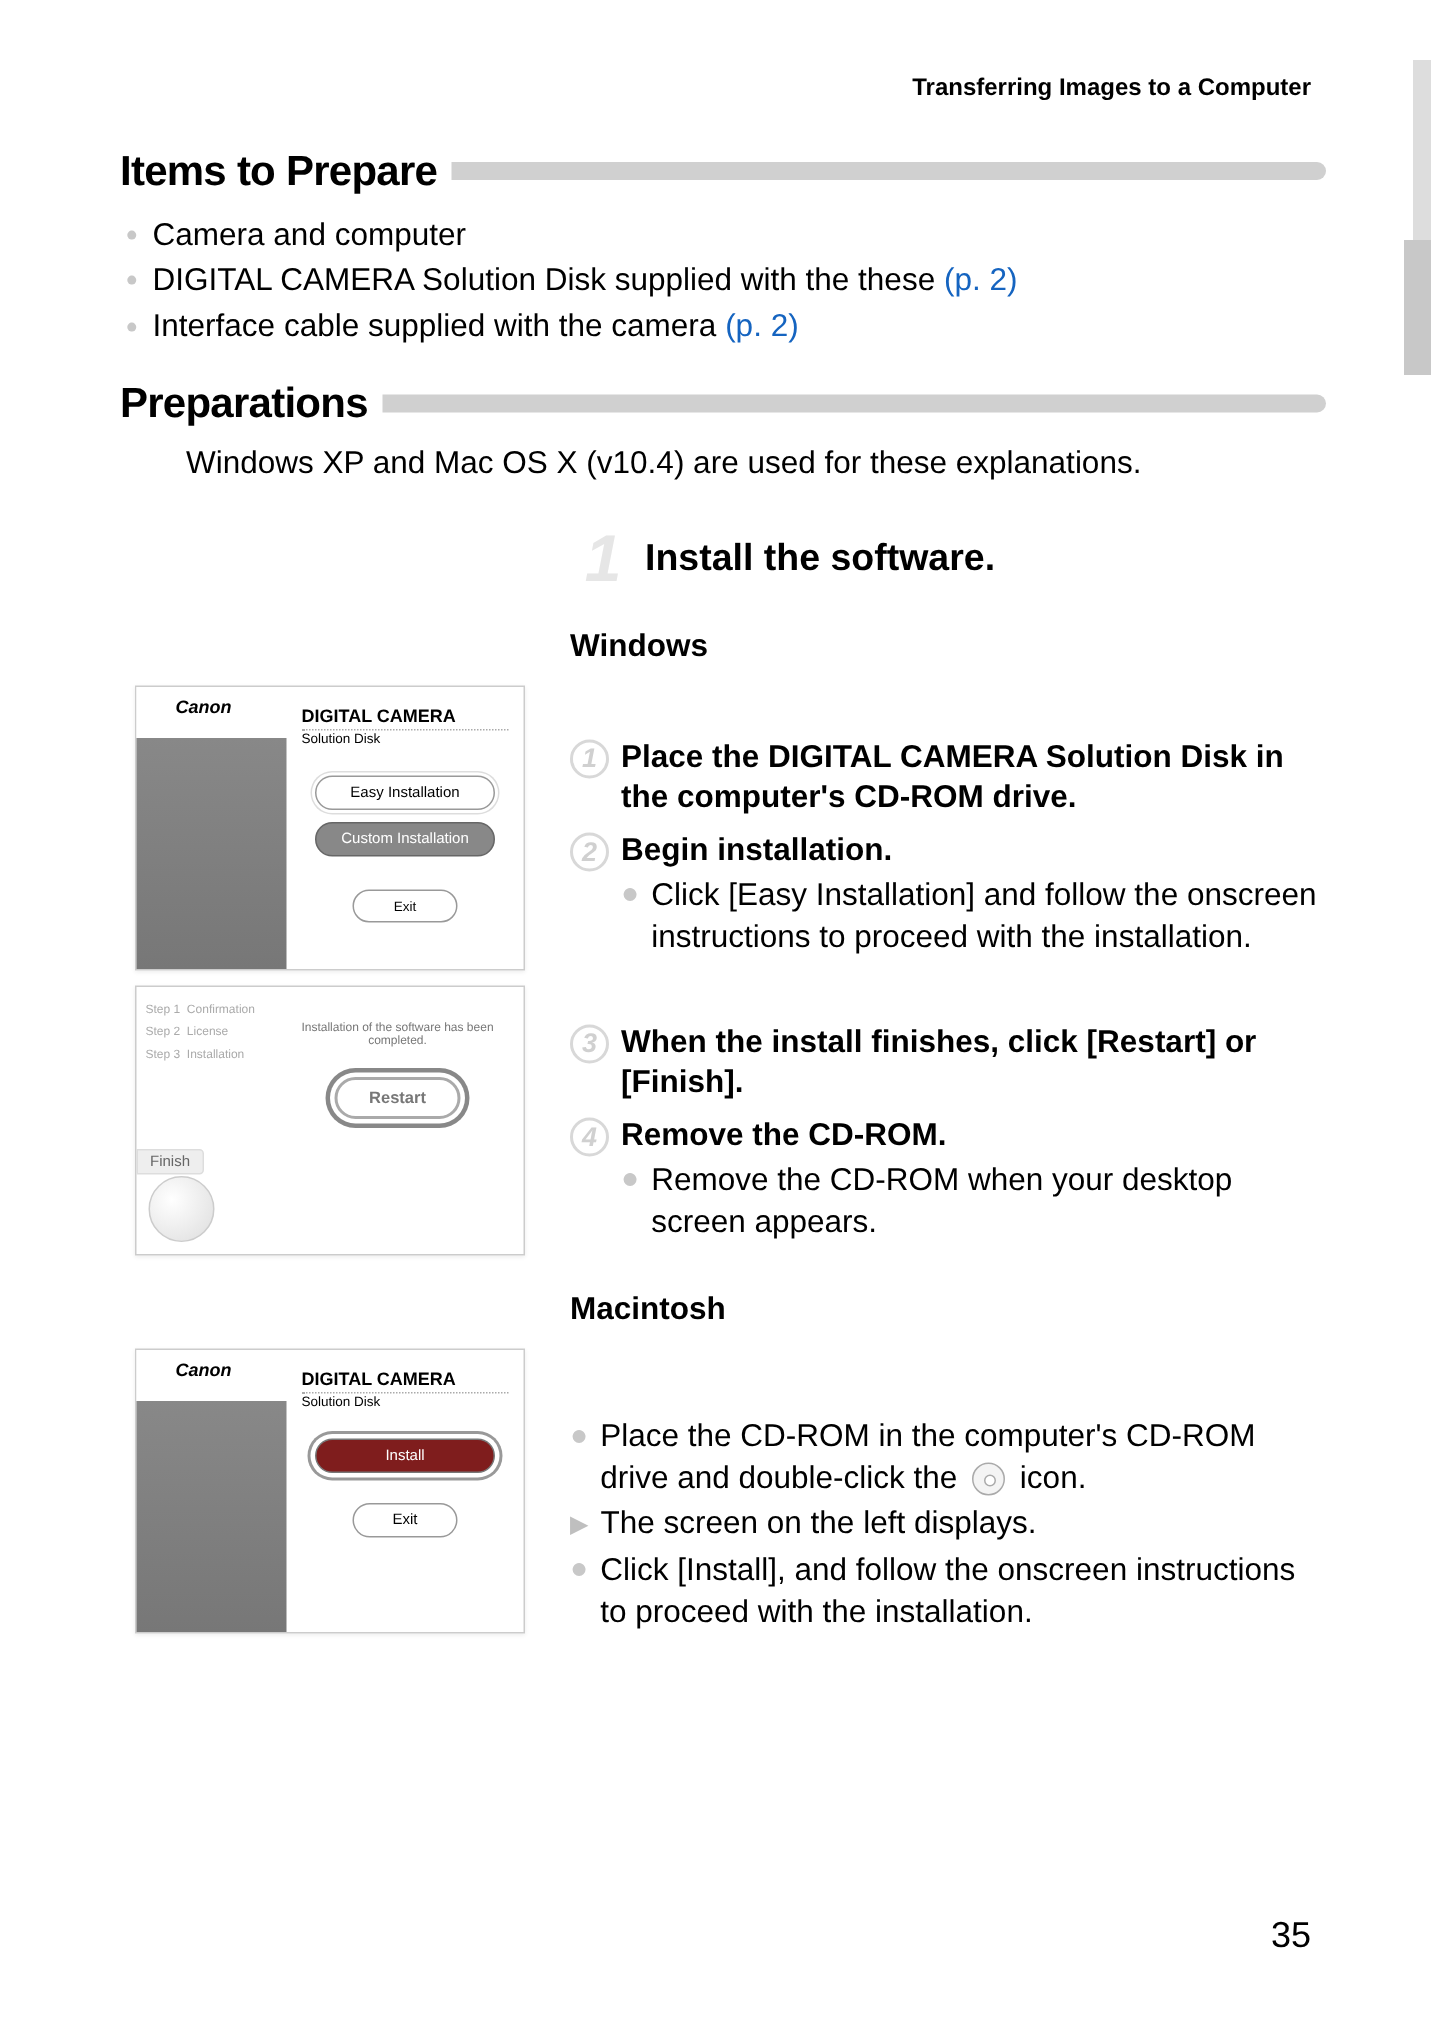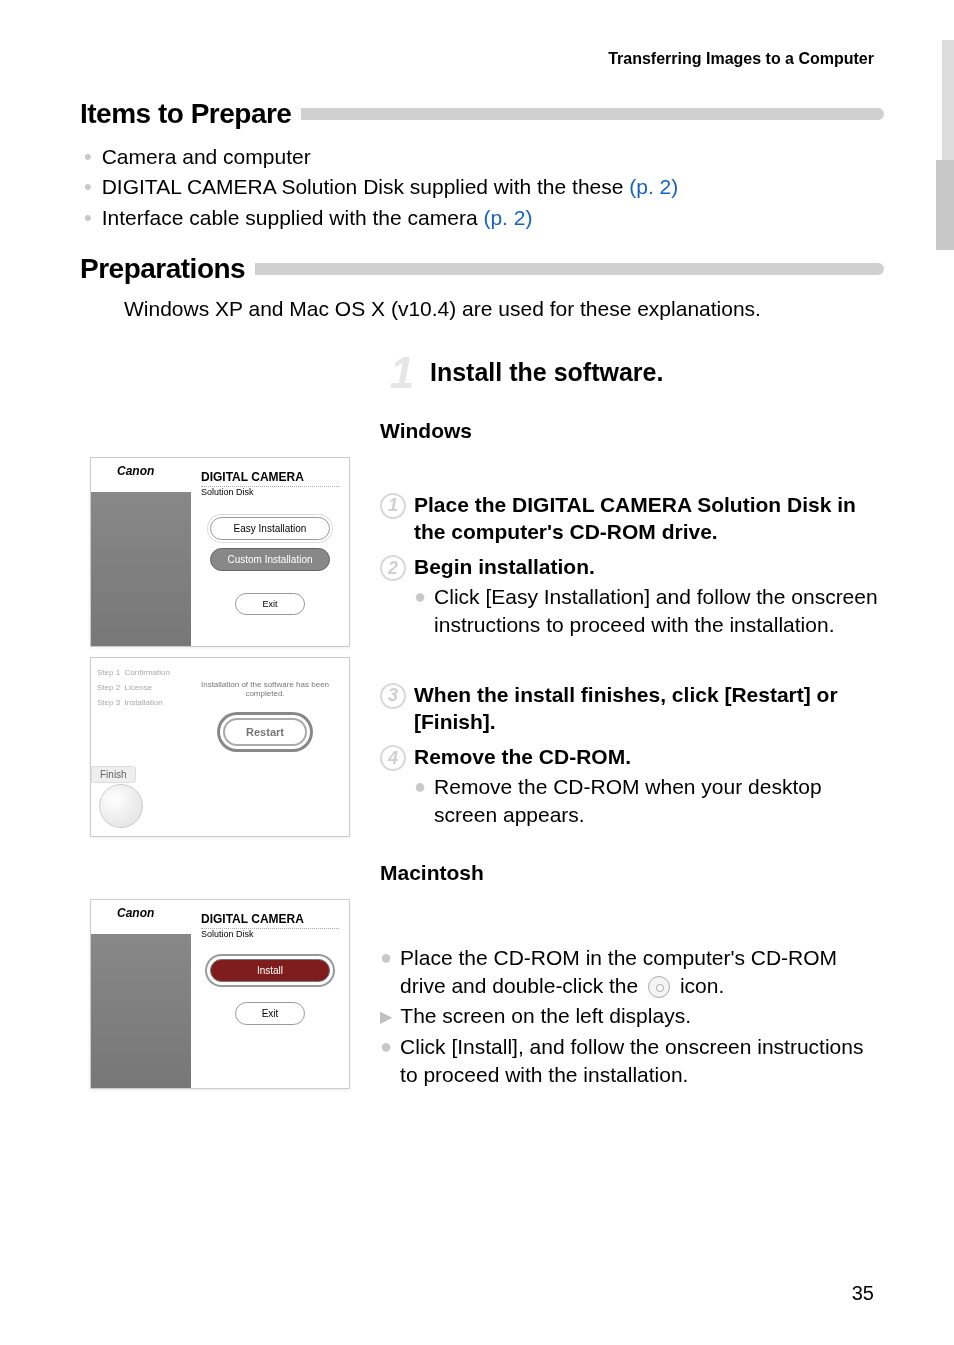--- a/index.html
+++ b/index.html
@@ -107,21 +107,21 @@
     .ns-title { font-weight: bold; font-size: 21px; line-height: 1.3; }
     .ns-body { display: flex; align-items: flex-start; font-size: 21px; line-height: 1.35; margin-top: 2px; }
     .gray-bullet { color: #c8c8c8; margin-right: 8px; font-size: 20px; }
     .arrow-bullet { color: #bfbfbf; margin-right: 8px; font-size: 16px; margin-top: 4px;}
     .disc-icon {
       display: inline-block; width: 22px; height: 22px; border: 1px solid #aaa;
       border-radius: 50%; vertical-align: middle; position: relative; background: #f4f4f4;
       margin: 0 4px;
     }
     .disc-icon::after { content:""; position:absolute; width:6px; height:6px; border-radius:50%; background:#fff; border:1px solid #aaa; top:7px; left:7px; }
-    .page-num { position: absolute; bottom: 40px; right: 80px; font-size: 20px; }
+    .page-num { position: absolute; bottom: 40px; right: 80px; font-size: 24px; }
     .right-tab { position: absolute; right: 0; top: 160px; width: 18px; height: 90px; background: #c8c8c8; }
     .right-tab-bg { position: absolute; right: 0; top: 40px; width: 12px; height: 120px; background: #ddd; }
   </style>
 </head>
 <body>
 
 <div class="right-tab-bg"></div>
 <div class="right-tab"></div>
 
 <div class="header-text">Transferring Images to a Computer</div>

